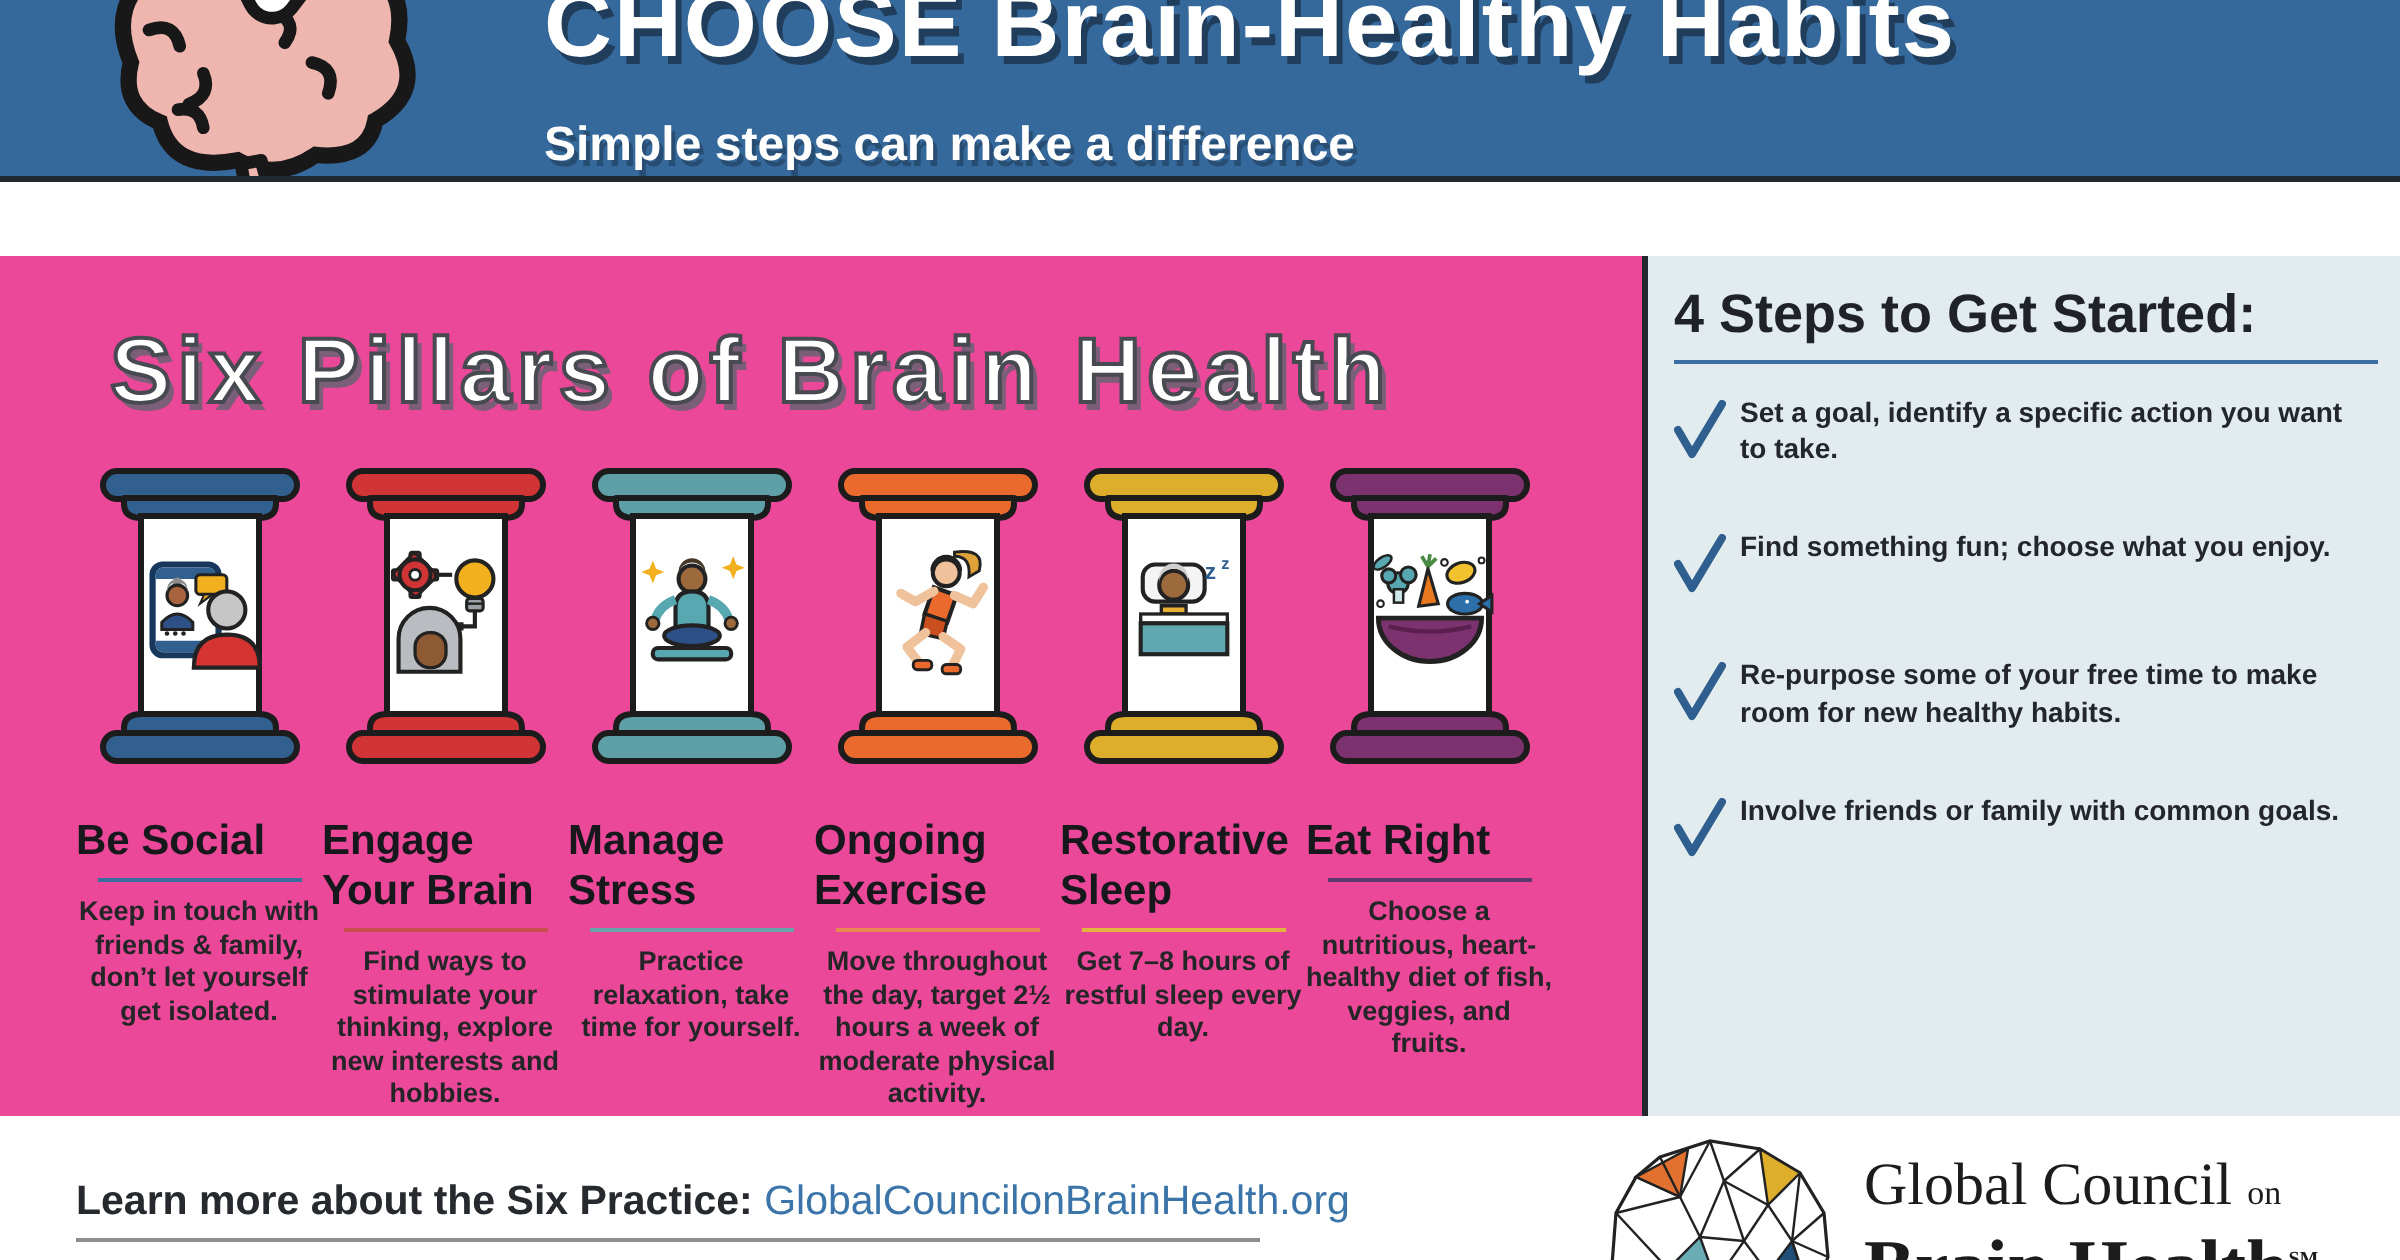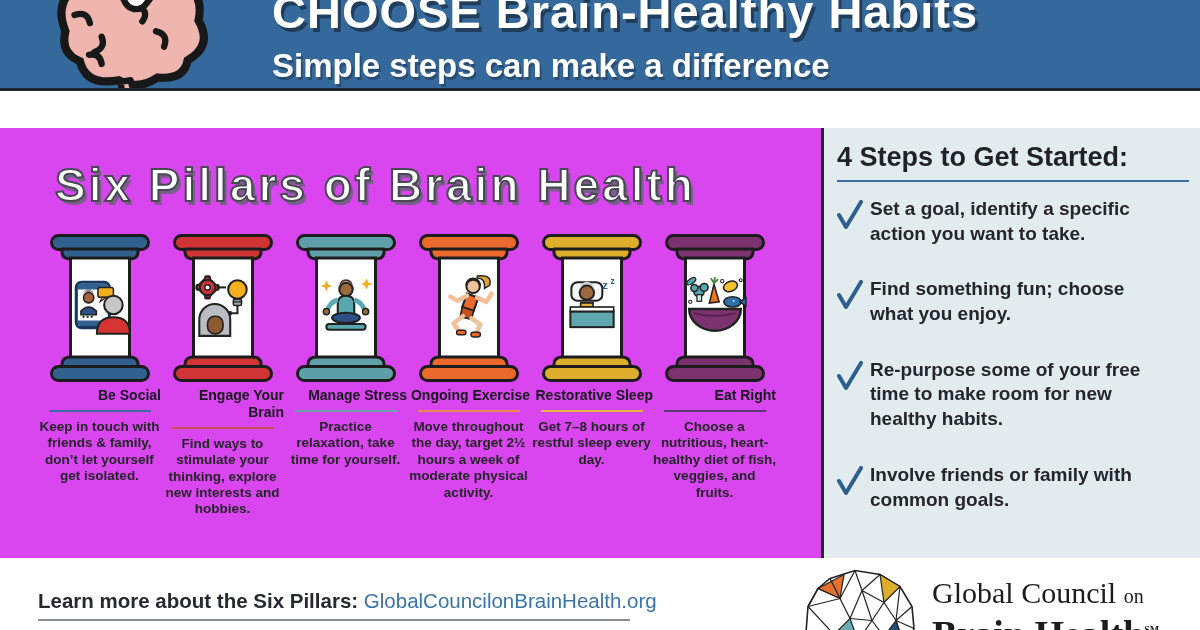--- a/index.html
+++ b/index.html
@@ -6,67 +6,67 @@
   html,body { width:1200px; height:630px; overflow:hidden; }
   body { position:relative; font-family:"Liberation Sans", sans-serif; background:#fff; }
 
   
   .header { position:absolute; left:0; top:0; width:1200px; height:91px;
             background:#36699b; border-bottom:3px solid #212830; overflow:hidden; }
   .brain-logo { position:absolute; left:36px; top:-52px; width:182px; height:172px; }
   .header-text { position:absolute; left:272px; top:-16px; }
   .header-title { color:#fff; font-size:47px; font-weight:800; letter-spacing:1px;
                   text-shadow:3px 4px 0 rgba(14,26,38,0.55); white-space:nowrap; }
-  .header-subtitle { color:#fff; font-size:33px; font-weight:700; margin-top:8px;
+  .header-subtitle { color:#fff; font-size:24px; font-weight:700; margin-top:20px;
                      text-shadow:2px 3px 0 rgba(14,26,38,0.35); white-space:nowrap; }
 
   
   .main { position:absolute; left:0; top:128px; width:1200px; height:430px; }
   .left-section { position:absolute; left:0; top:0; width:822px; height:430px;
-                  background:#d946ef; }
+                  background:#ec4899; }
   .section-title { margin:30px 0 0 55px; font-size:46px; font-weight:800; letter-spacing:3px;
                    color:#fff; -webkit-text-stroke:2px #474a50;
                    text-shadow:3px 4px 0 rgba(95,100,110,0.8); white-space:nowrap; }
   .pillars-row { display:flex; padding-left:38px; margin-top:22px; }
   .pillar { width:123px; display:flex; flex-direction:column; align-items:center; }
   .pillar-art { position:relative; width:100px; height:148px; }
   .pillar-art .column-svg { position:absolute; left:0; top:0; }
   .pillar-art .pillar-icon { position:absolute; left:17px; top:40px; width:66px; height:66px; }
-  .pillar-name { margin-top:5px; font-size:14px; font-weight:800; line-height:1.2;
-                 text-align:right; color:#17181c; width:123px; }
+  .pillar-name { margin-top:26px; font-size:21px; font-weight:800; line-height:1.2;
+                 text-align:left; color:#17181c; width:123px; }
   .pillar-underline { width:102px; height:2px; margin-top:6px; }
   .pillar-desc { margin-top:7px; font-size:13.5px; font-weight:700; line-height:1.22;
                  text-align:center; color:#232527; width:123px; }
 
   .vertical-divider { position:absolute; left:821px; top:0; width:3px; height:430px;
                       background:#23282e; }
 
   .right-panel { position:absolute; left:824px; top:0; width:376px; height:430px;
                  background:#e2ecef; padding:14px 28px 0 13px; }
   .steps-title { font-size:27px; font-weight:800; color:#1f2329; }
   .steps-underline { height:2px; background:#3a6ea5; margin-top:7px; width:352px; }
   .steps-list { margin-top:15px; }
   .step-item { display:flex; align-items:flex-start; margin-bottom:31px; }
   .check-icon { flex:0 0 26px; margin-top:3px; }
-  .step-text { font-size:19px; font-weight:700; color:#23262c; line-height:1.3;
+  .step-text { font-size:14px; font-weight:700; color:#23262c; line-height:1.3;
                padding-left:7px; }
 
   
   .footer { position:absolute; left:0; top:561px; width:1200px; height:69px;
             background:#fff; overflow:hidden; }
   .learn-more { position:absolute; left:38px; top:28px; font-size:20.5px; font-weight:800;
                 color:#26292e; white-space:nowrap; }
   .learn-more a { color:#3b74a8; text-decoration:none; font-weight:400; }
   .footer-rule { position:absolute; left:38px; top:58px; width:592px; height:2px;
                  background:#8a8f94; }
   .gcbh-logo-art { position:absolute; left:800px; top:6px; width:130px; height:118px; }
   .gcbh-logo-text { position:absolute; left:932px; top:15px; font-family:"Liberation Serif", serif;
                     color:#1c1c1c; }
   .gcbh-line1 { font-size:30px; white-space:nowrap; }
-  .gcbh-line1 .small-on { font-size:20px; }
+  .gcbh-line1 .small-on { font-size:17px; }
   .gcbh-line2 { font-size:38px; font-weight:700; margin-top:2px; white-space:nowrap; }
   .gcbh-tm { font-size:10px; vertical-align:super; }
 </style>
 </head>
 <body>
 
 <div class="header" style="background: rgb(54, 105, 155);">
   <svg class="brain-logo" viewBox="0 0 200 190">
     <path d="M32,92 q-14,-34 16,-52 q4,-26 36,-26 q28,-10 46,8 q32,-4 40,24 q14,10 9,34 q16,28 -12,44 q-4,22 -33,19 q-22,15 -43,3 q-36,7 -43,-21 q-22,-9 -16,-33 z" fill="#efb6af" stroke="#181818" stroke-width="9"></path>
     <path d="M58,46 q11,-9 19,1" fill="none" stroke="#181818" stroke-width="7" stroke-linecap="round"></path>
@@ -299,21 +299,21 @@
       <polyline points="2,15 9,27 24,2" fill="none" stroke="#2e5f8e" stroke-width="4" stroke-linecap="round" stroke-linejoin="round"></polyline>
     </svg>
     <div class="step-text">Involve friends or family with common goals.</div>
   </div>
 </div>
   </div>
 </div>
 
 <div class="footer">
   <div class="learn-more">
-    <span>Learn more about the Six Pillars:</span>
+    <span>Learn more about the Six Practice:</span>
     <a href="#" style="color: rgb(59, 116, 168);">GlobalCouncilonBrainHealth.org</a>
   </div>
   <div class="footer-rule"></div>
   <svg class="gcbh-logo-art" viewBox="0 0 130 115">
     <polygon points="30,10 55,2 80,6 100,18 112,38 114,60 106,82 88,100 60,110 35,104 16,88 6,64 8,38 18,20" fill="none" stroke="#222" stroke-width="1.6"></polygon>
     <polygon points="18,20 44,6 40,30" fill="#e2702f" stroke="#222" stroke-width="1.2"></polygon>
     <polygon points="80,6 100,18 84,34" fill="#dcae2c" stroke="#222" stroke-width="1.2"></polygon>
     <polygon points="34,66 50,50 58,72" fill="#6aacb4" stroke="#222" stroke-width="1.2"></polygon>
     <polygon points="84,68 96,52 106,82" fill="#1f4e79" stroke="#222" stroke-width="1.2"></polygon>
     <g stroke="#222" stroke-width="1.2">

